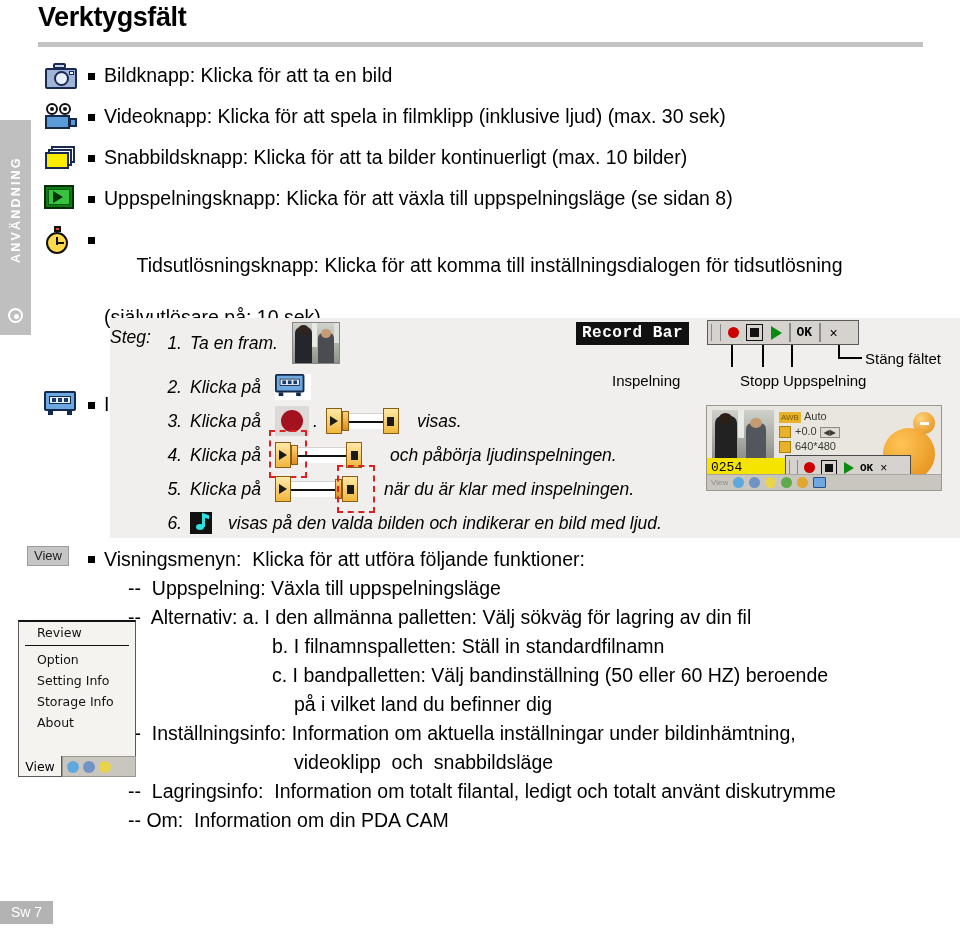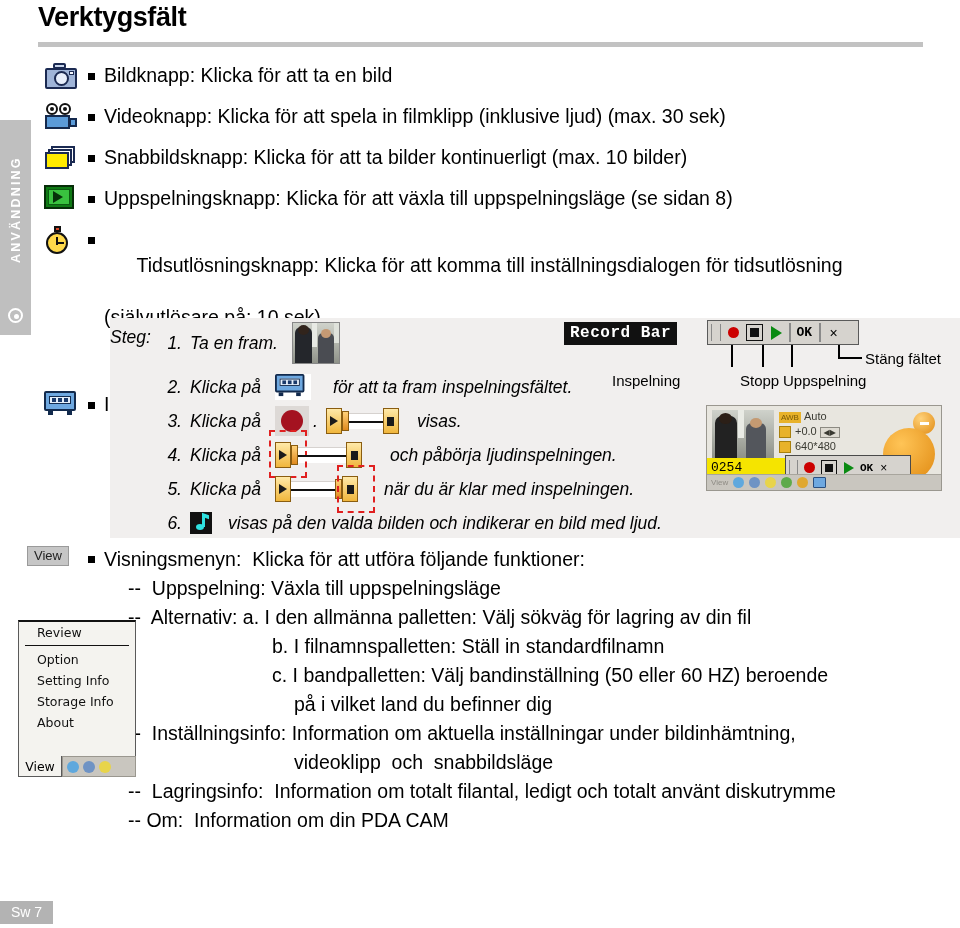--- a/index.html
+++ b/index.html
@@ -170,21 +170,21 @@
   }
 
   
   .ic-note { width:22px;height:22px;background:#111; position:relative; }
   .ic-note .n1{position:absolute;left:6px;top:12px;width:8px;height:6px;border-radius:50%;background:#2fe0e0;}
   .ic-note .n2{position:absolute;left:12px;top:3px;width:3px;height:12px;background:#2fe0e0;}
   .ic-note .n3{position:absolute;left:12px;top:2px;width:7px;height:4px;background:#2fe0e0;transform:skewY(20deg);}
 
   
   #recbar-label {
-    position:absolute; left:564px; top:322px;
+    position:absolute; left:576px; top:322px;
     background:#111; color:#fff; font-weight:bold; font-size:16px;
     padding: 2px 6px 3px 6px; letter-spacing:0.5px;
     font-family:"Liberation Mono", monospace;
   }
   #recbar {
     position:absolute; left:707px; top:320px;
     width:152px; height:25px;
     background:#d6d3ce; border:1.5px solid #5a5a5a;
     display:flex; align-items:center;
   }
@@ -412,21 +412,20 @@
           <i class="px case"></i>
             <i class="px slot"></i>
             <i class="px t1"></i>
             <i class="px t2"></i>
             <i class="px t3"></i>
           <i class="px leg1"></i>
             <i class="px leg2"></i>
         </span>
       </span>
       <span class="gap" style="width:22px"></span>
-      <span class="step-lbl">för att ta fram inspelningsfältet.</span>
     </div>
 
     <div class="step-row">
       <span class="step-no">3.</span>
       <span class="step-lbl">Klicka på</span>
       <span class="gap"></span>
       <span class="reddot-wrap">
           <i class="reddot"></i>
         </span>
       <span style="margin:0 8px 0 4px">.</span>

